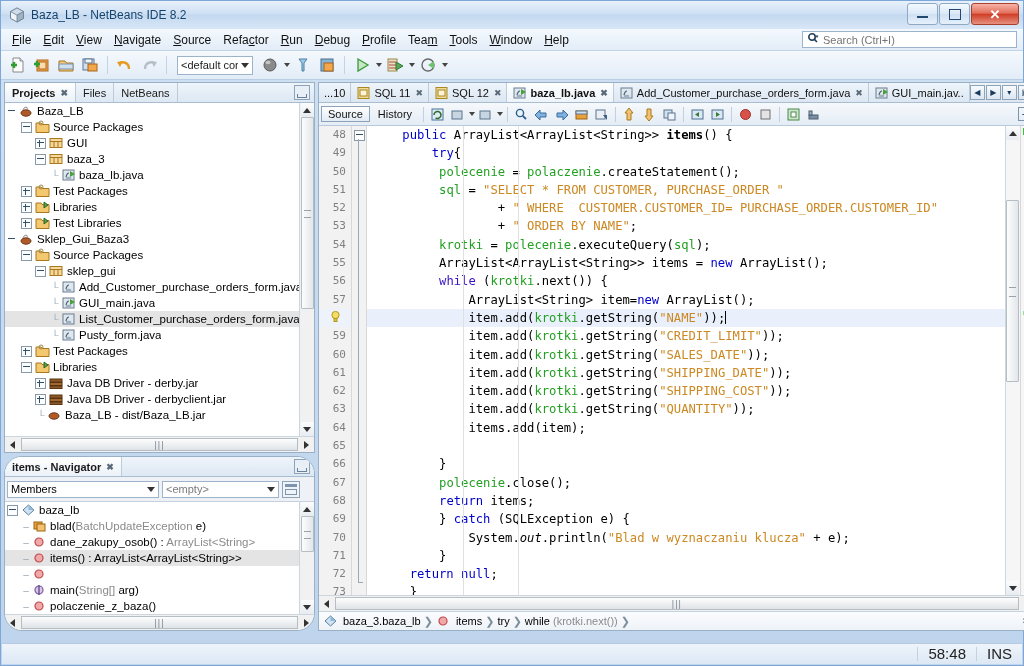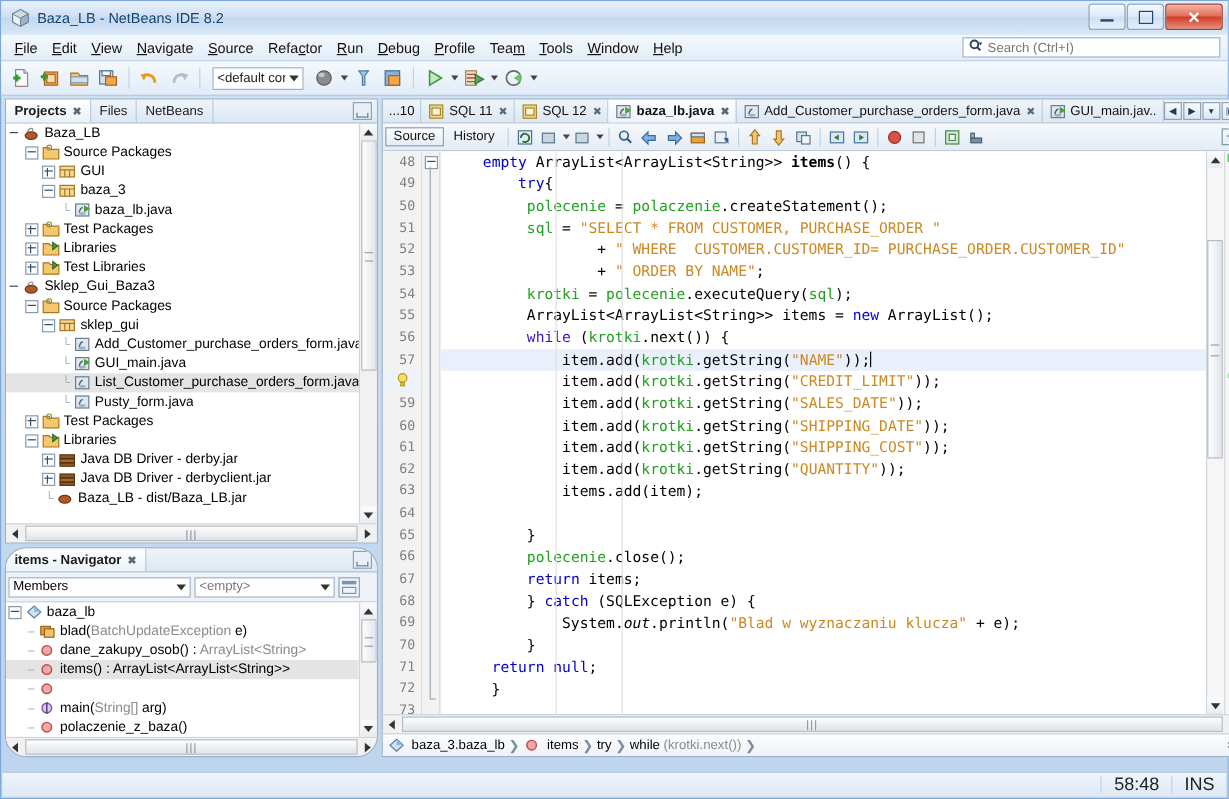--- a/index.html
+++ b/index.html
@@ -966,29 +966,30 @@
               <div class="gline">71</div>
               <div class="gline">72</div>
               <div class="gline">73</div>
             </div>
           <div class="fold" id="fold-column">
             <div class="fbox" style="top:4px;"></div>
             <div class="fline" style="top:13px;height:443px;"></div>
             <div class="ftick" style="top:456px;"></div>
           </div>
           <div class="code" id="code">
-              <div class="cline"><span class="id">    </span><span class="kw">empty</span><span class="id"> ArrayList&lt;ArrayList&lt;String&gt;&gt; </span><span class="bold">items</span><span class="id">() {</span></div>
+              <div class="cline"><span class="id">    </span><span class="kw">public</span><span class="id"> ArrayList&lt;ArrayList&lt;String&gt;&gt; </span><span class="bold">items</span><span class="id">() {</span></div>
               <div class="cline"><span class="id">        </span><span class="kw">try</span><span class="id">{</span></div>
               <div class="cline"><span class="id">         </span><span class="fld">polecenie</span><span class="id"> = </span><span class="fld">polaczenie</span><span class="id">.createStatement();</span></div>
               <div class="cline"><span class="id">         </span><span class="fld">sql</span><span class="id"> = </span><span class="str">"SELECT * FROM CUSTOMER, PURCHASE_ORDER "</span></div>
               <div class="cline"><span class="id">                 + </span><span class="str">" WHERE  CUSTOMER.CUSTOMER_ID= PURCHASE_ORDER.CUSTOMER_ID"</span></div>
               <div class="cline"><span class="id">                 + </span><span class="str">" ORDER BY NAME"</span><span class="id">;</span></div>
               <div class="cline"><span class="id">         </span><span class="fld">krotki</span><span class="id"> = </span><span class="fld">polecenie</span><span class="id">.executeQuery(</span><span class="fld">sql</span><span class="id">);</span></div>
               <div class="cline"><span class="id">         ArrayList&lt;ArrayList&lt;String&gt;&gt; items = </span><span class="kw">new</span><span class="id"> ArrayList();</span></div>
               <div class="cline"><span class="id">         </span><span class="kw2">while</span><span class="id"> (</span><span class="fld">krotki</span><span class="id">.next()) {</span></div>
+              <div class="cline"><span class="id">             ArrayList&lt;String&gt; item=</span><span class="kw">new</span><span class="id"> ArrayList();</span></div>
               <div class="cline cur"><span class="id">             item.add(</span><span class="fld">krotki</span><span class="id">.getString(</span><span class="str">"NAME"</span><span class="id">));</span><span class="cursor"></span></div>
               <div class="cline"><span class="id">             item.add(</span><span class="fld">krotki</span><span class="id">.getString(</span><span class="str">"CREDIT_LIMIT"</span><span class="id">));</span></div>
               <div class="cline"><span class="id">             item.add(</span><span class="fld">krotki</span><span class="id">.getString(</span><span class="str">"SALES_DATE"</span><span class="id">));</span></div>
               <div class="cline"><span class="id">             item.add(</span><span class="fld">krotki</span><span class="id">.getString(</span><span class="str">"SHIPPING_DATE"</span><span class="id">));</span></div>
               <div class="cline"><span class="id">             item.add(</span><span class="fld">krotki</span><span class="id">.getString(</span><span class="str">"SHIPPING_COST"</span><span class="id">));</span></div>
               <div class="cline"><span class="id">             item.add(</span><span class="fld">krotki</span><span class="id">.getString(</span><span class="str">"QUANTITY"</span><span class="id">));</span></div>
               <div class="cline"><span class="id">             items.add(item);</span></div>
               <div class="cline"><span class="id"></span></div>
               <div class="cline"><span class="id">         }</span></div>
               <div class="cline"><span class="id">         </span><span class="fld">polecenie</span><span class="id">.close();</span></div>

